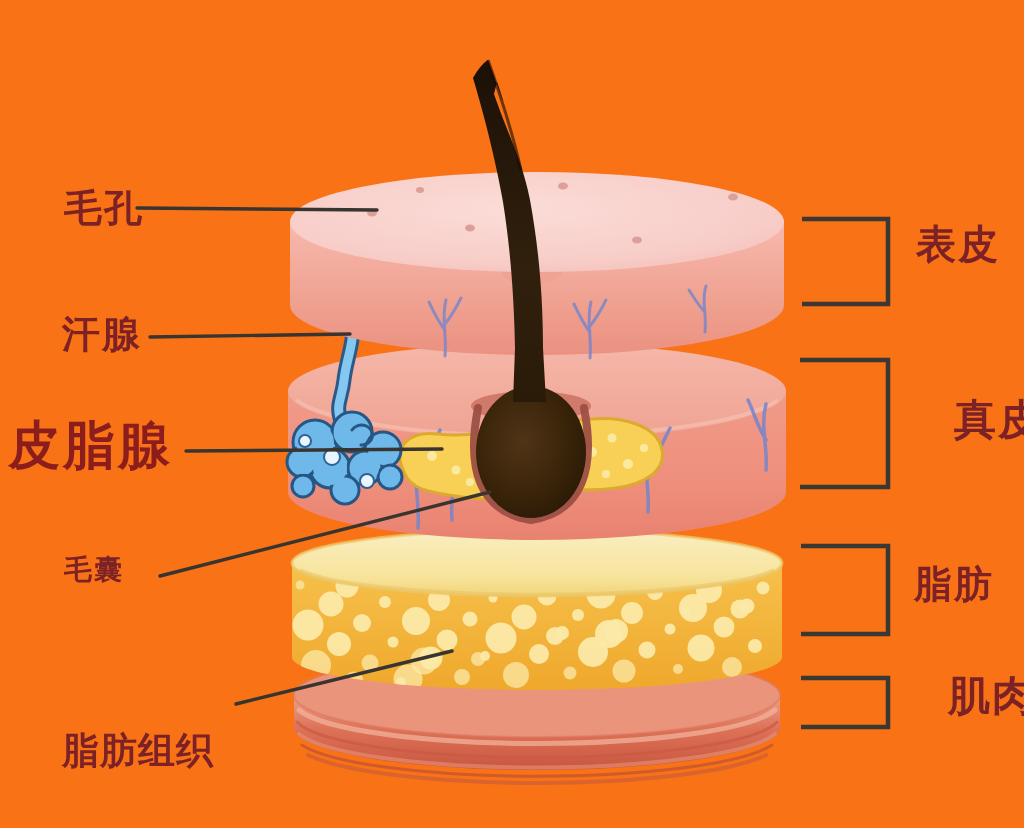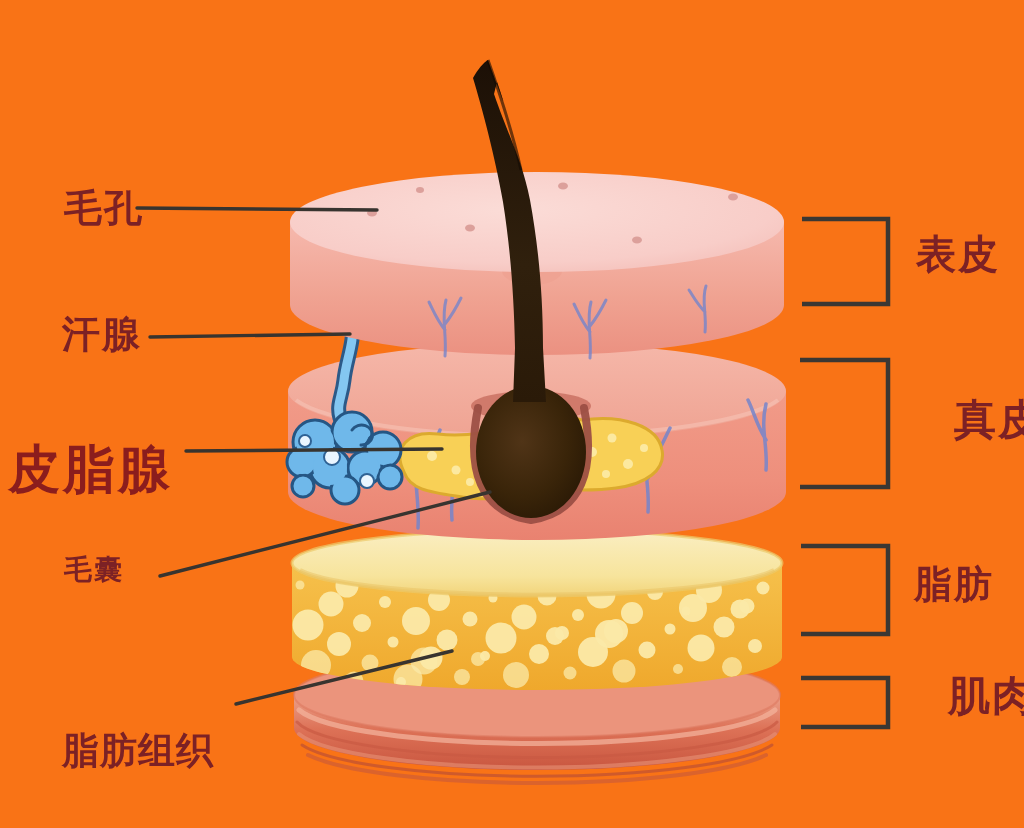--- a/index.html
+++ b/index.html
@@ -15,24 +15,24 @@
     position:absolute;
     color:#7c2125;
     font-weight:700;
     line-height:1;
     letter-spacing:2px;
     white-space:nowrap;
     user-select:none;
   }
   .lbl-pore      {left:64px;  top:192px; font-size:38px;}
   .lbl-sweat     {left:62px;  top:318px; font-size:38px;}
-  .lbl-sebaceous {left:8px;   top:424px; font-size:52px; font-weight:900; color:#8b1d1d; letter-spacing:3px;margin-top:24px;}
+  .lbl-sebaceous {left:8px;   top:424px; font-size:52px; font-weight:900; color:#8b1d1d; letter-spacing:3px;}
   .lbl-follicle  {left:64px;  top:558px; font-size:28px;}
   .lbl-adipose   {left:62px;  top:688px; font-size:37px; letter-spacing:1px;margin-top:47px;}
-  .lbl-epidermis {left:916px; top:238px; font-size:40px;text-align:right;}
+  .lbl-epidermis {left:916px; top:228px; font-size:40px;text-align:right;}
   .lbl-dermis    {left:918px; top:402px; font-size:42px;margin-left:36px;}
   .lbl-fat       {left:914px; top:568px; font-size:38px;text-align:right;}
   .lbl-muscle    {left:948px; top:678px; font-size:42px;}
 </style>
 </head>
 <body>
 
 <div class="stage">
 
 <svg width="1024" height="828" viewBox="0 0 1024 828">

